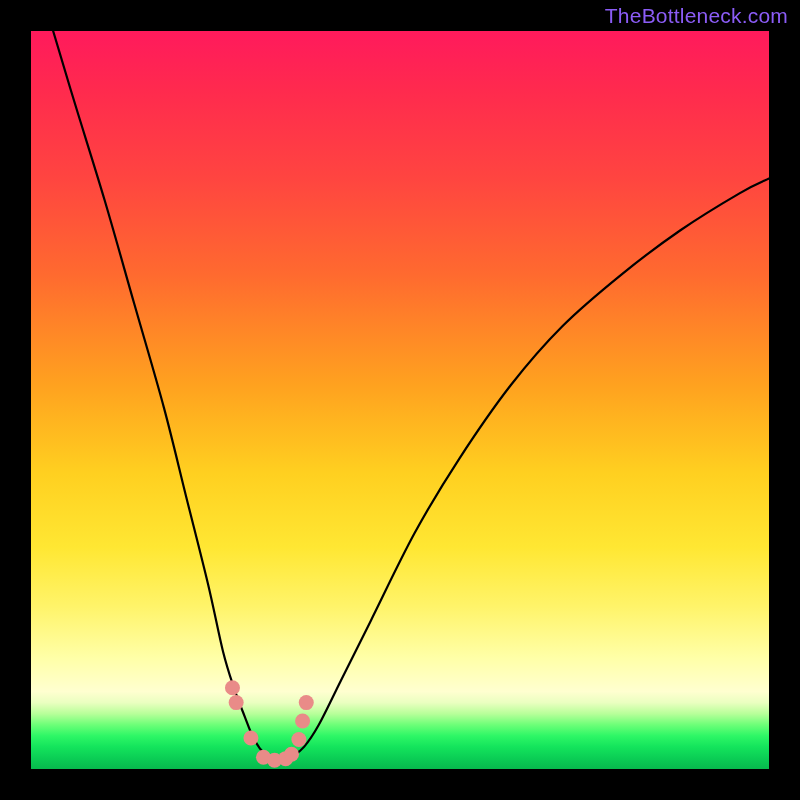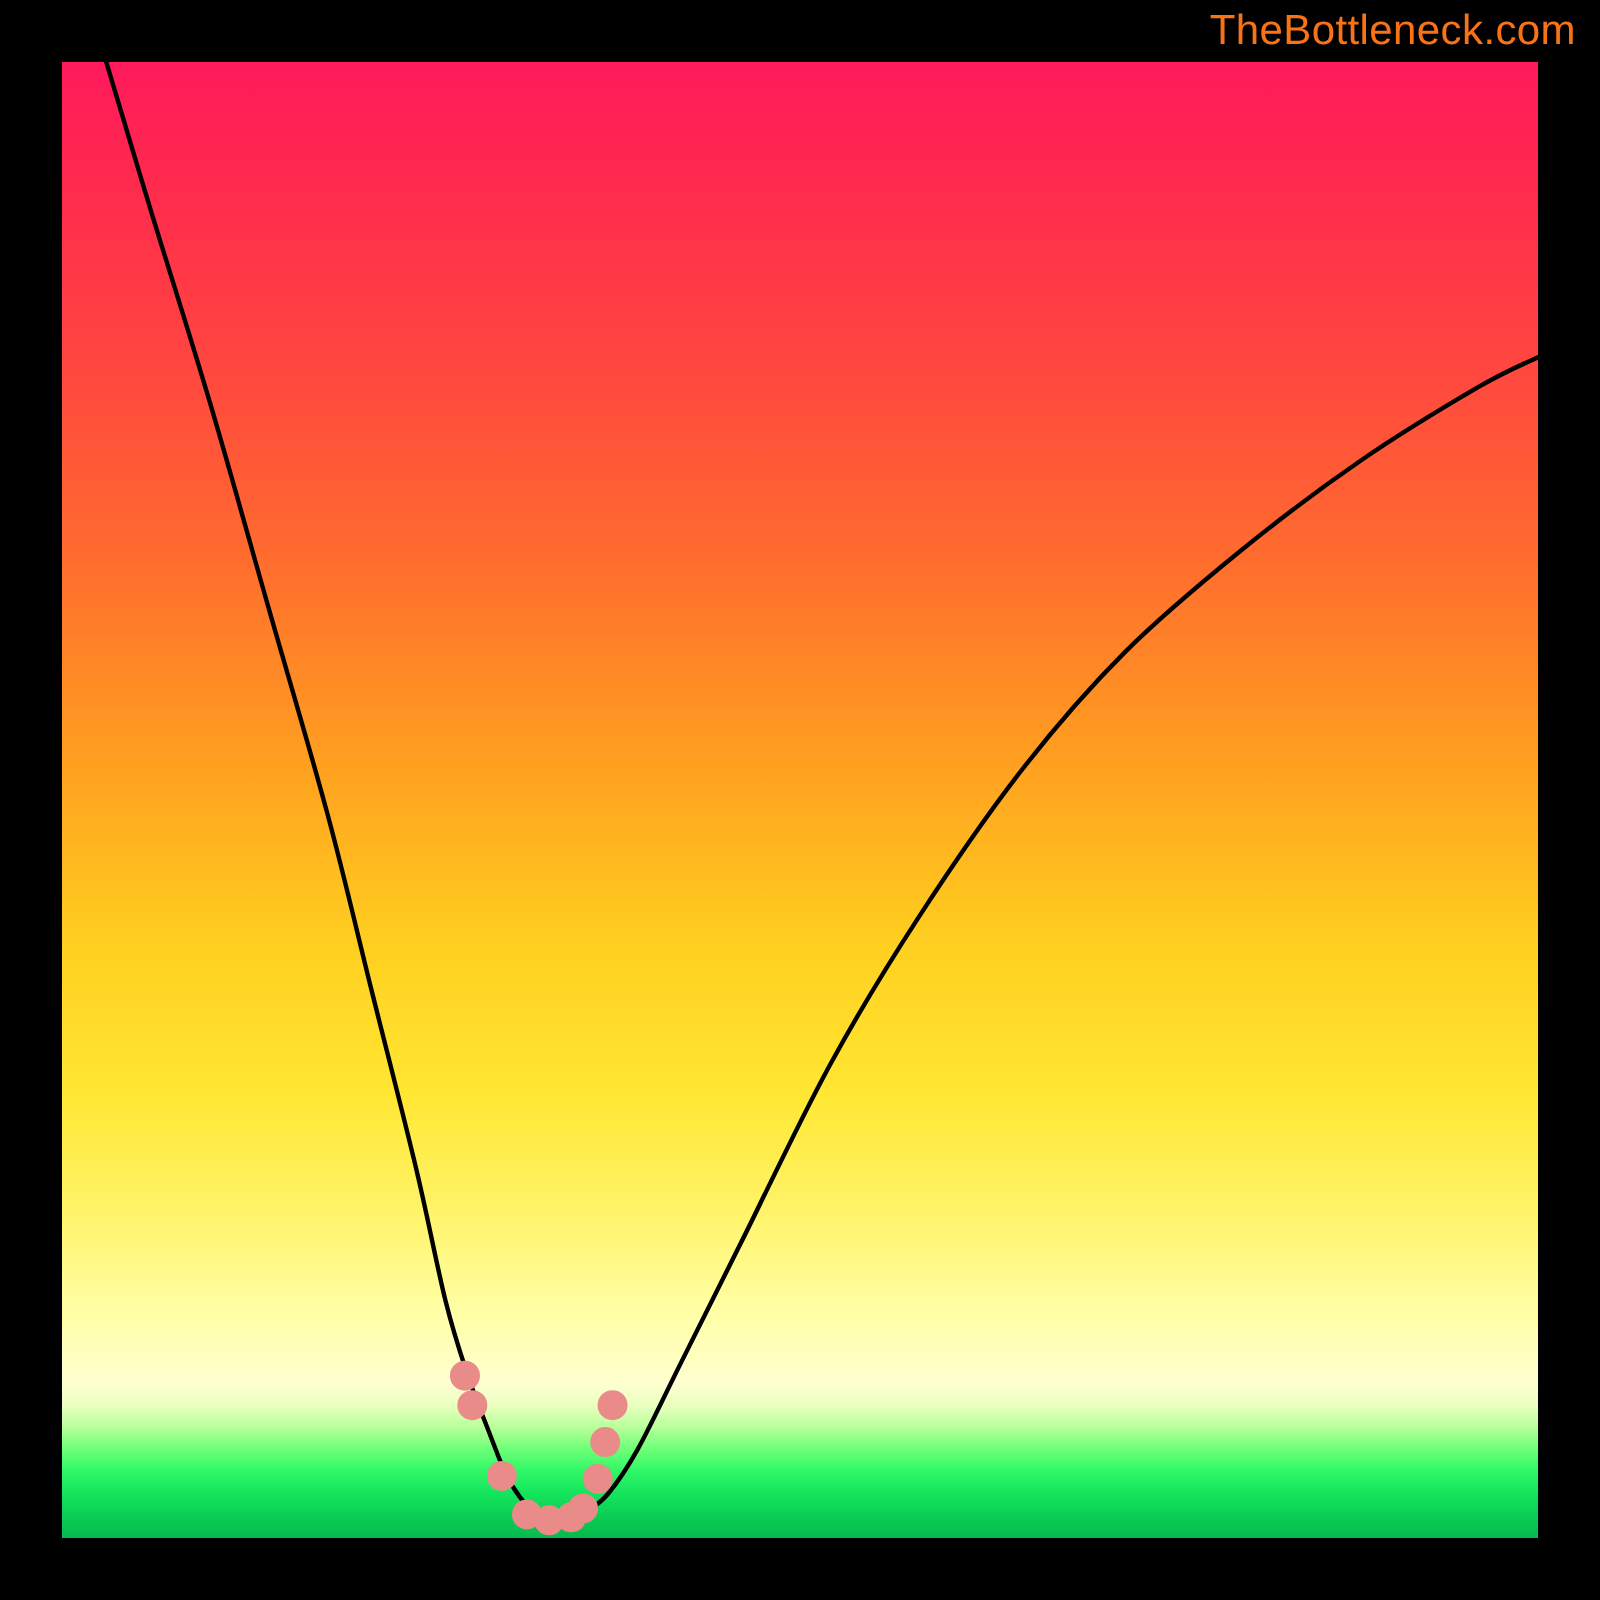--- a/index.html
+++ b/index.html
@@ -45,21 +45,21 @@
       #0bce55 98.5%,
       #07b94d 100%
     );
   }
   .watermark {
     position: absolute;
     top: 4px;
     right: 12px;
     font-family: Arial, Helvetica, sans-serif;
     font-size: 21px;
-    color: #f97316;
+    color: #8b5cf6;
     letter-spacing: 0.2px;
     user-select: none;
   }
   svg.curve {
     position: absolute;
     left: 0;
     top: 0;
     width: 738px;
     height: 738px;
   }

